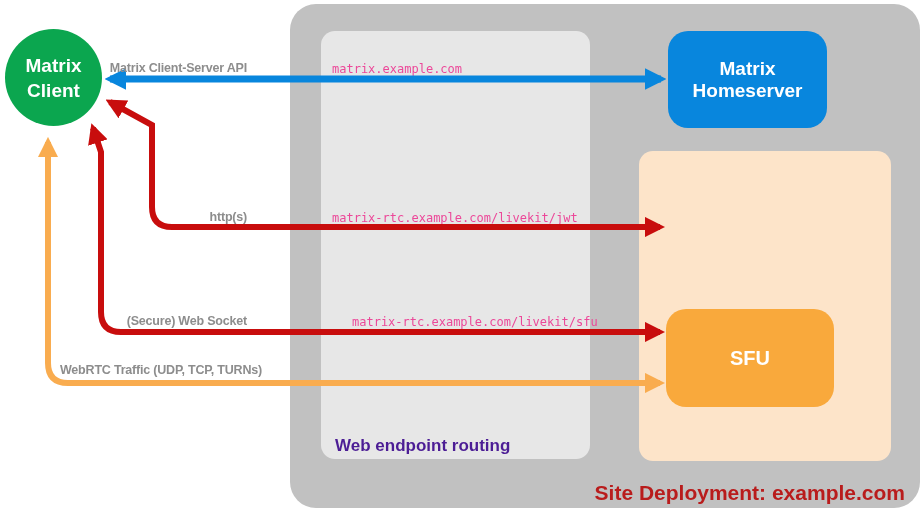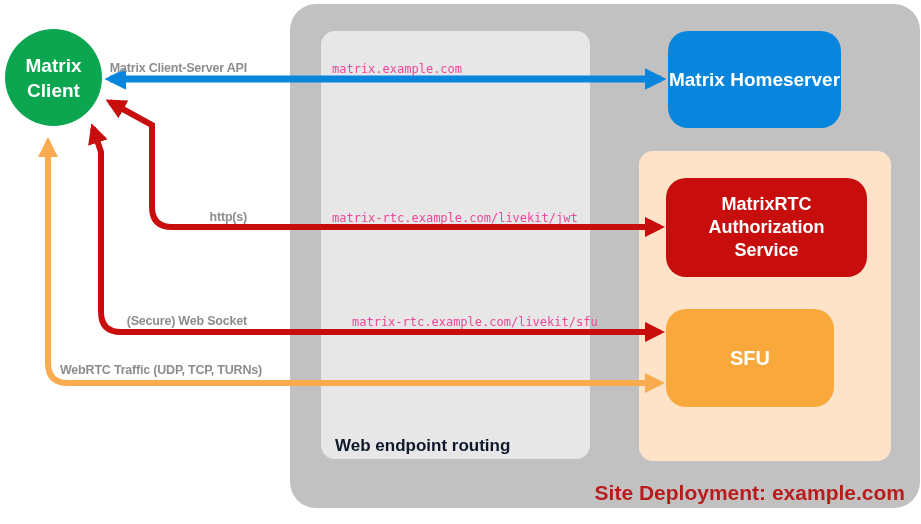--- a/index.html
+++ b/index.html
@@ -31,21 +31,21 @@
     display: flex; align-items: center; justify-content: center;
     text-align: center; color: #ffffff; font-weight: bold;
   }
   .client-node {
     left: 5px; top: 29px; width: 97px; height: 97px;
     background: #0BA64F; border-radius: 50%;
     font-size: 19px; line-height: 25px;
   }
   .client-node span { display: inline-block; width: 72px; }
   .homeserver-node {
-    left: 668px; top: 31px; width: 173px; height: 97px;
+    left: 668px; top: 31px; width: 159px; height: 97px;
     background: #0886DD; border-radius: 20px; font-size: 19px;
   }
   .auth-node {
     left: 666px; top: 178px; width: 201px; height: 99px;
     background: #C80D0D; border-radius: 20px;
     font-size: 18px; line-height: 23px;
   }
   .auth-node span { display: inline-block; width: 150px; }
   .sfu-node {
     left: 666px; top: 309px; width: 168px; height: 98px;
@@ -68,21 +68,21 @@
 
   .endpoint-url {
     left: 332px; font-family: "DejaVu Sans Mono", monospace;
     font-size: 12px; color: #ec4899; white-space: nowrap;
   }
   .url-hs  { top: 62px; }
   .url-jwt { top: 211px; }
   .url-sfu { top: 315px; padding-left: 20px; }
 
   .container-label {
-    font-size: 17px; font-weight: bold; color: #0f172a; white-space: nowrap;
+    font-size: 17px; font-weight: bold; color: #4c1d95; white-space: nowrap;
   }
   .lbl-routing { left: 335px; top: 436px; }
   .lbl-backend { left: 657px; top: 435px; }
 
   .site-label {
     right: 16px; top: 481px;
     font-size: 21px; font-weight: bold; color: #b91c1c; white-space: nowrap;
   }
 </style>
 </head>
@@ -121,23 +121,20 @@
   </svg>
 
   <div class="abs node client-node">
     <span>Matrix Client</span>
   </div>
 
   <div class="abs node homeserver-node">
     <span>Matrix Homeserver</span>
   </div>
 
-  <div class="abs node auth-node">
-    <span>MatrixRTC Authorization Service</span>
-  </div>
 
   <div class="abs node sfu-node">
     <span>SFU</span>
   </div>
 
   <div class="abs arrow-label lbl-csapi">Matrix Client-Server API</div>
   <div class="abs arrow-label lbl-http">http(s)</div>
   <div class="abs arrow-label lbl-ws">(Secure) Web Socket</div>
   <div class="abs arrow-label lbl-webrtc">WebRTC Traffic (UDP, TCP, TURNs)</div>
 

